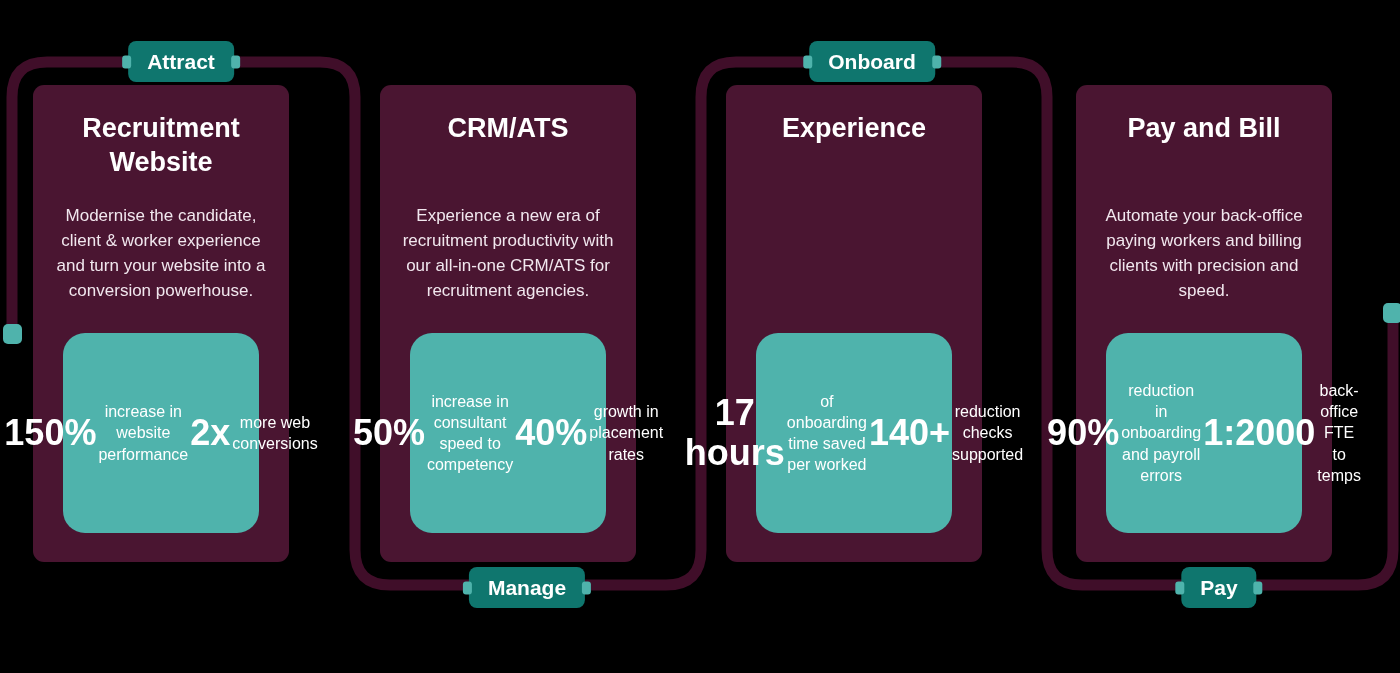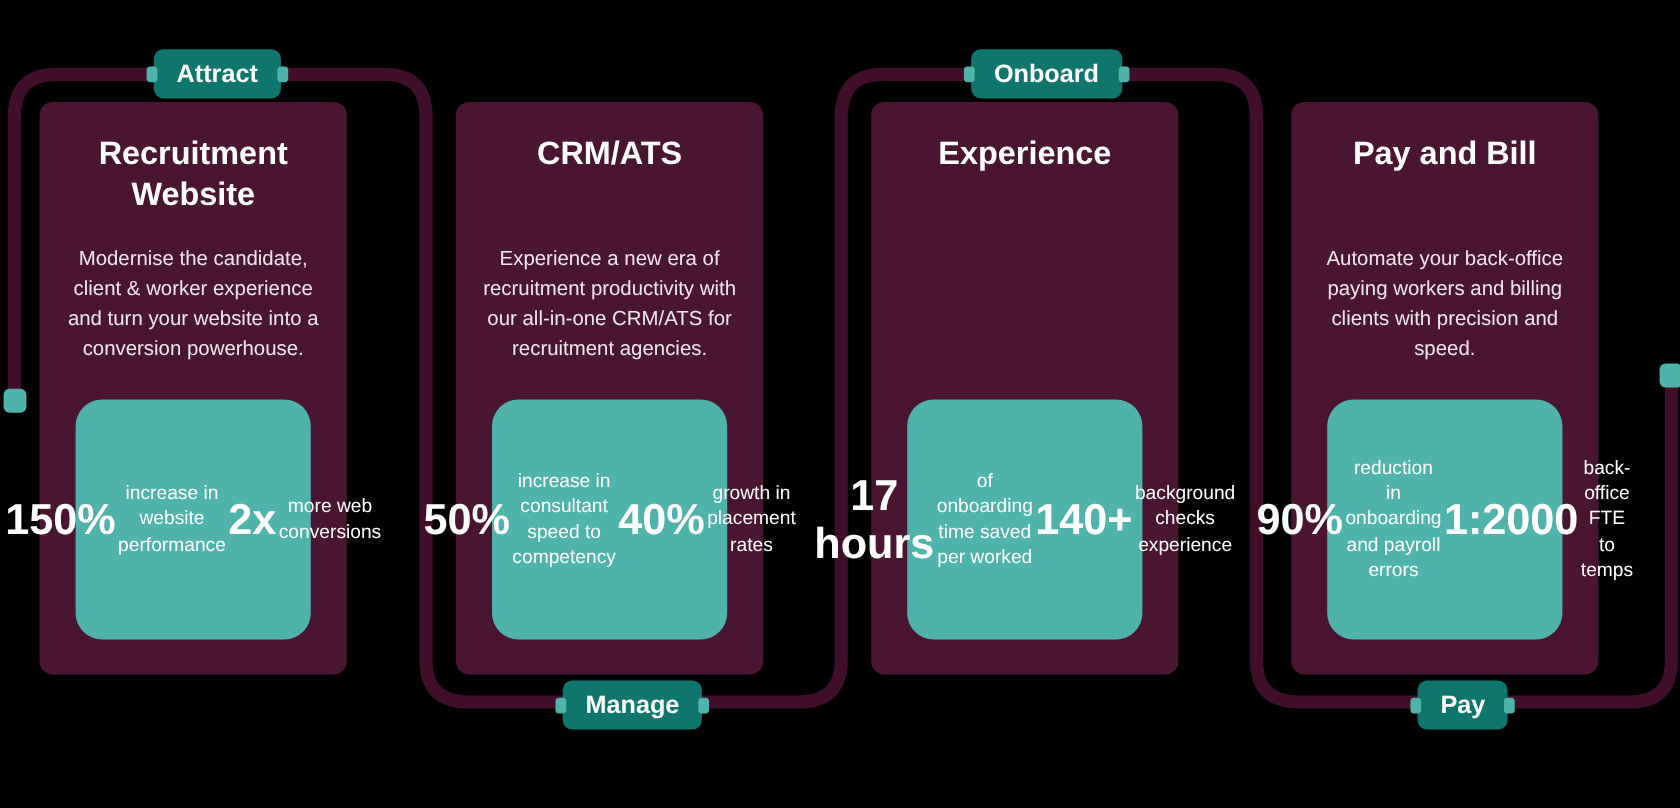--- a/index.html
+++ b/index.html
@@ -68,21 +68,21 @@
       <div class="stat-caption">growth in placement rates</div>
     </div>
   </div>
 
   <div class="card c3">
     <h2 class="card-title">Experience</h2>
     <div class="statbox">
       <div class="stat-value">17 hours</div>
       <div class="stat-caption">of onboarding time saved per worked</div>
       <div class="stat-value">140+</div>
-      <div class="stat-caption">background checks experience</div>
+      <div class="stat-caption">reduction checks supported</div>
     </div>
   </div>
 
   <div class="card c4">
     <h2 class="card-title">Pay and Bill</h2>
     <p class="card-desc">Automate your back-office paying workers and billing clients with precision and speed.</p>
     <div class="statbox">
       <div class="stat-value">90%</div>
       <div class="stat-caption">reduction in onboarding and payroll errors</div>
       <div class="stat-value">1:2000</div>

